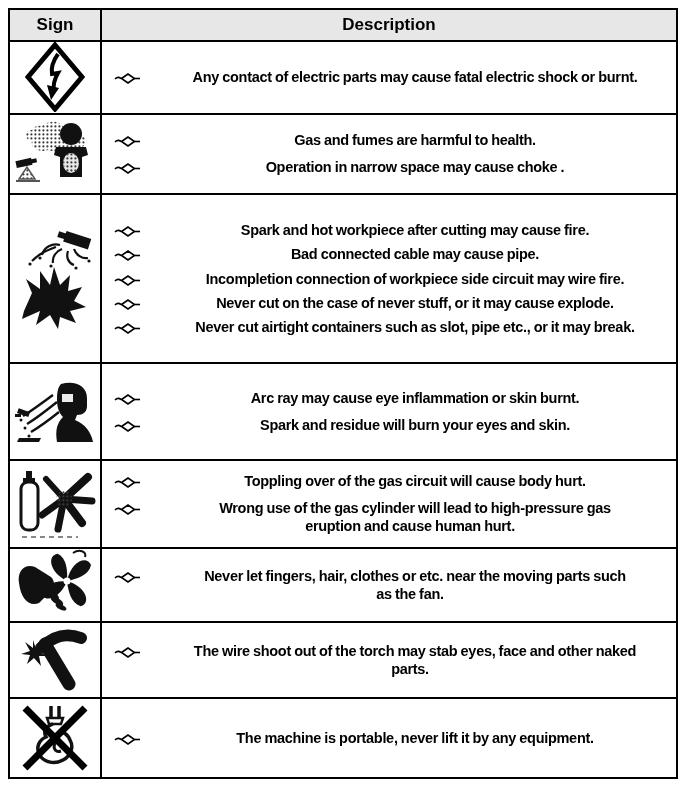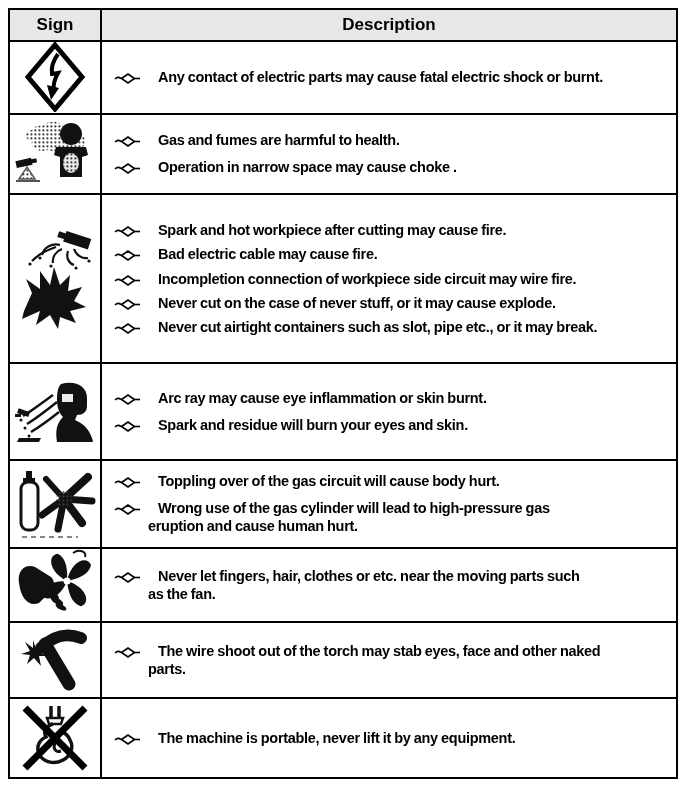--- a/index.html
+++ b/index.html
@@ -2,21 +2,21 @@
 <html><head>
 <meta charset="utf-8">
 <style>
   html,body{margin:0;padding:0;background:#fff;}
   .page{
     position:relative;width:685px;height:785px;background:#ffffff;
     font-family:"Liberation Sans",sans-serif;color:#000;overflow:hidden;
   }
   table.warn{
     position:absolute;left:8px;top:8px;width:670px;height:771px;
-    border-collapse:collapse;table-layout:fixed;
+    border-collapse:collapse;table-layout:fixed;text-align:center;
   }
   table.warn, table.warn th, table.warn td{border:2px solid #000;}
   th{background:#e7e7e7;font-size:17px;font-weight:700;padding:0;}
   th.h-sign{width:90px;}
   td{vertical-align:middle;padding:0;background:#fff;}
   td.sign{text-align:center;}
   td.desc{padding:2px 4px 2px 10px;}
   ul.bullets{list-style:none;margin:0;padding:0;}
   ul.bullets li{position:relative;margin:9px 0;}
   tr.compact ul.bullets li{margin:6px 0;}
@@ -138,21 +138,21 @@
                     <line x1="20.5" y1="6.5" x2="26" y2="6.5" stroke="#000" stroke-width="1.6"></line>
                   </svg></span>
           <span class="li-text">Spark and hot workpiece after cutting may cause fire.</span>
         </li>
         <li>
           <span class="bullet"><svg width="27" height="13" viewBox="0 0 27 13">
                     <path d="M1 7 C3 5 5 5 7 6.5" stroke="#000" stroke-width="1.6" fill="none"></path>
                     <polygon points="7.5,6.5 14,2 20.5,6.5 14,11" fill="#fff" stroke="#000" stroke-width="1.6"></polygon>
                     <line x1="20.5" y1="6.5" x2="26" y2="6.5" stroke="#000" stroke-width="1.6"></line>
                   </svg></span>
-          <span class="li-text">Bad electric cable may cause fire.</span>
+          <span class="li-text">Bad connected cable may cause pipe.</span>
         </li>
         <li>
           <span class="bullet"><svg width="27" height="13" viewBox="0 0 27 13">
                     <path d="M1 7 C3 5 5 5 7 6.5" stroke="#000" stroke-width="1.6" fill="none"></path>
                     <polygon points="7.5,6.5 14,2 20.5,6.5 14,11" fill="#fff" stroke="#000" stroke-width="1.6"></polygon>
                     <line x1="20.5" y1="6.5" x2="26" y2="6.5" stroke="#000" stroke-width="1.6"></line>
                   </svg></span>
           <span class="li-text">Incompletion connection of workpiece side circuit may wire fire.</span>
         </li>
         <li>

